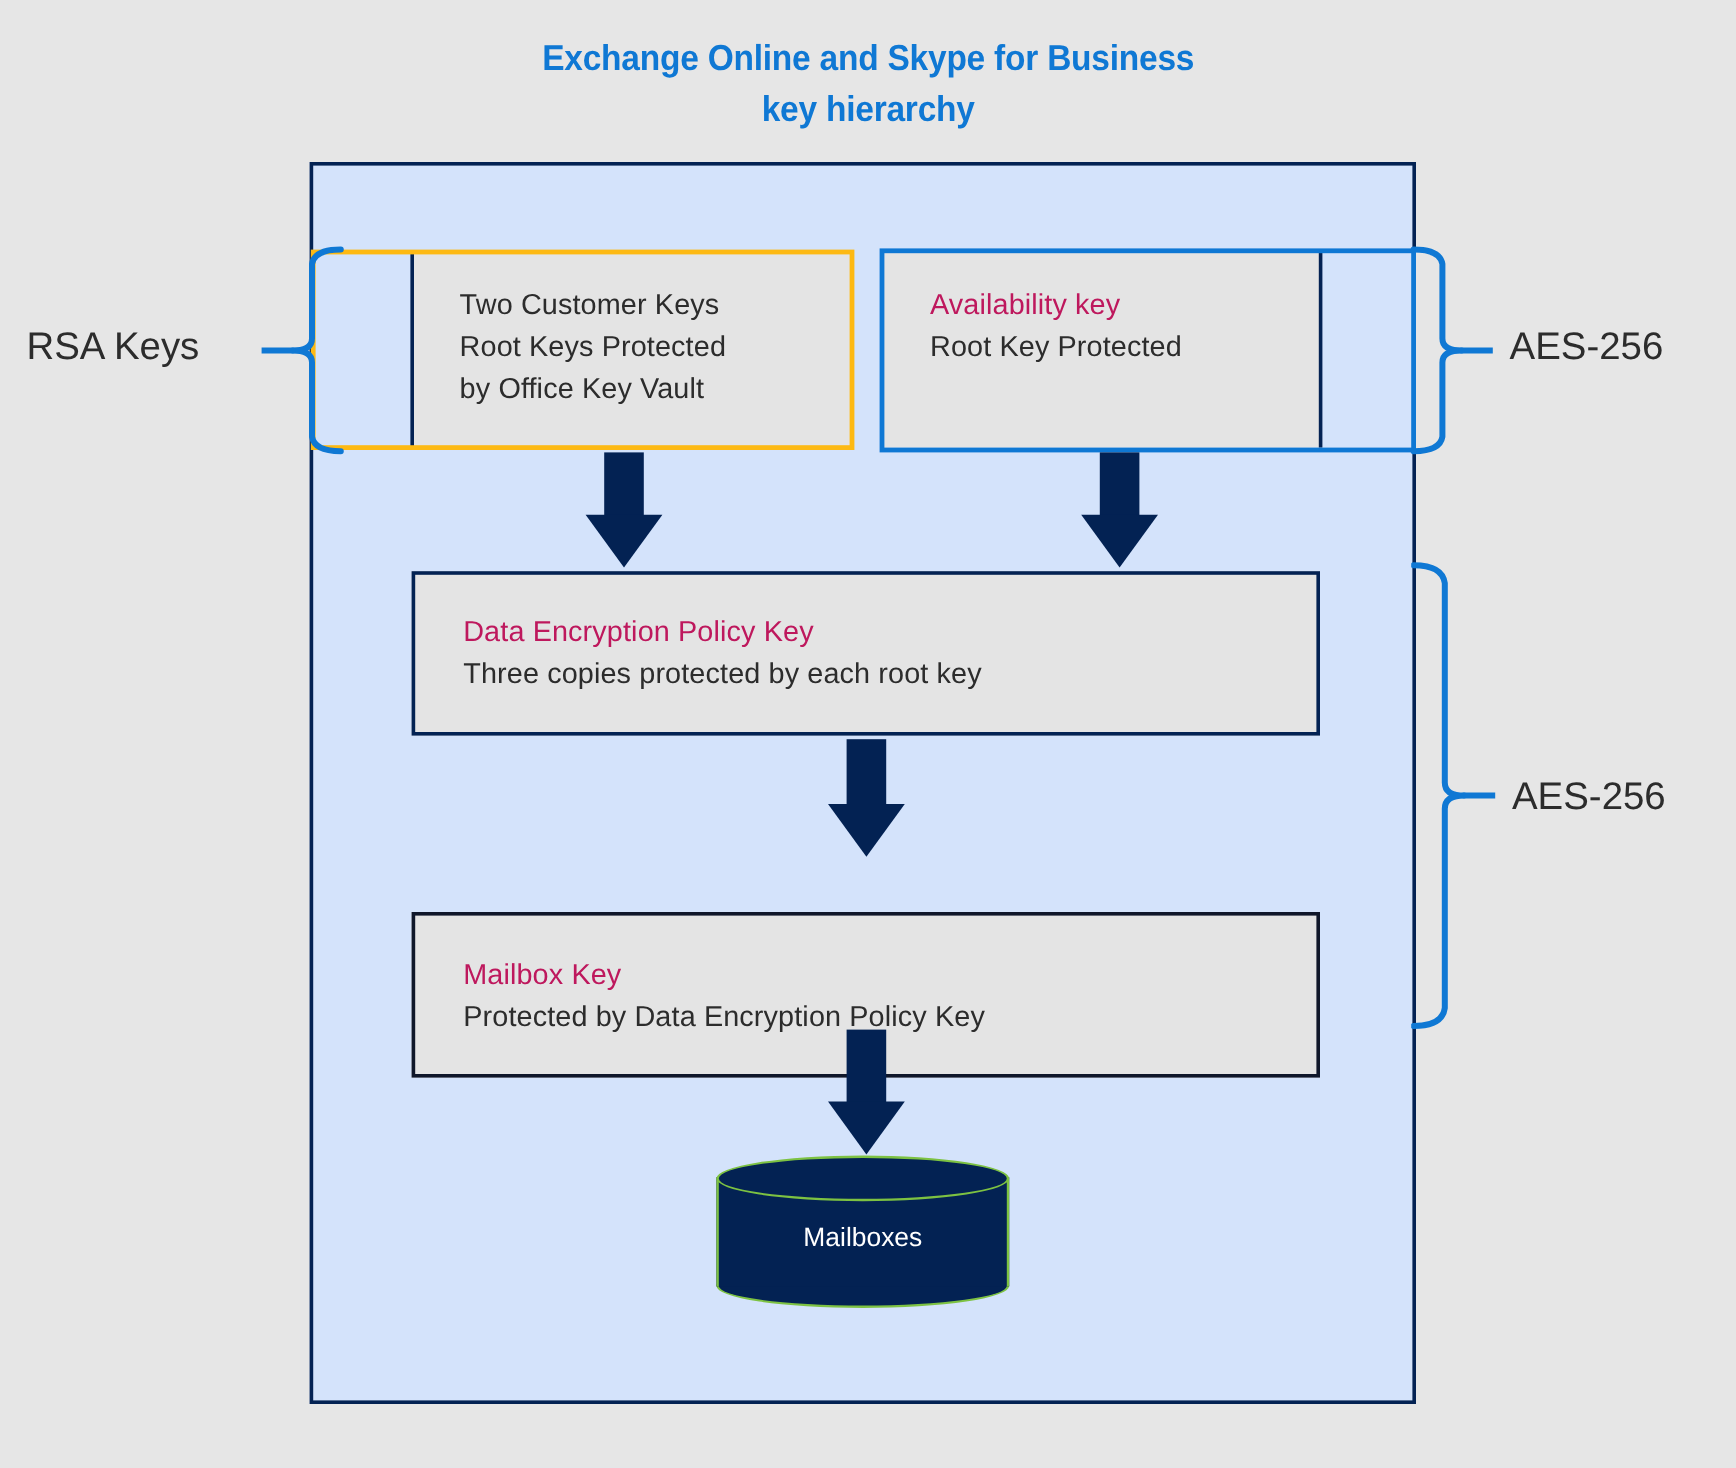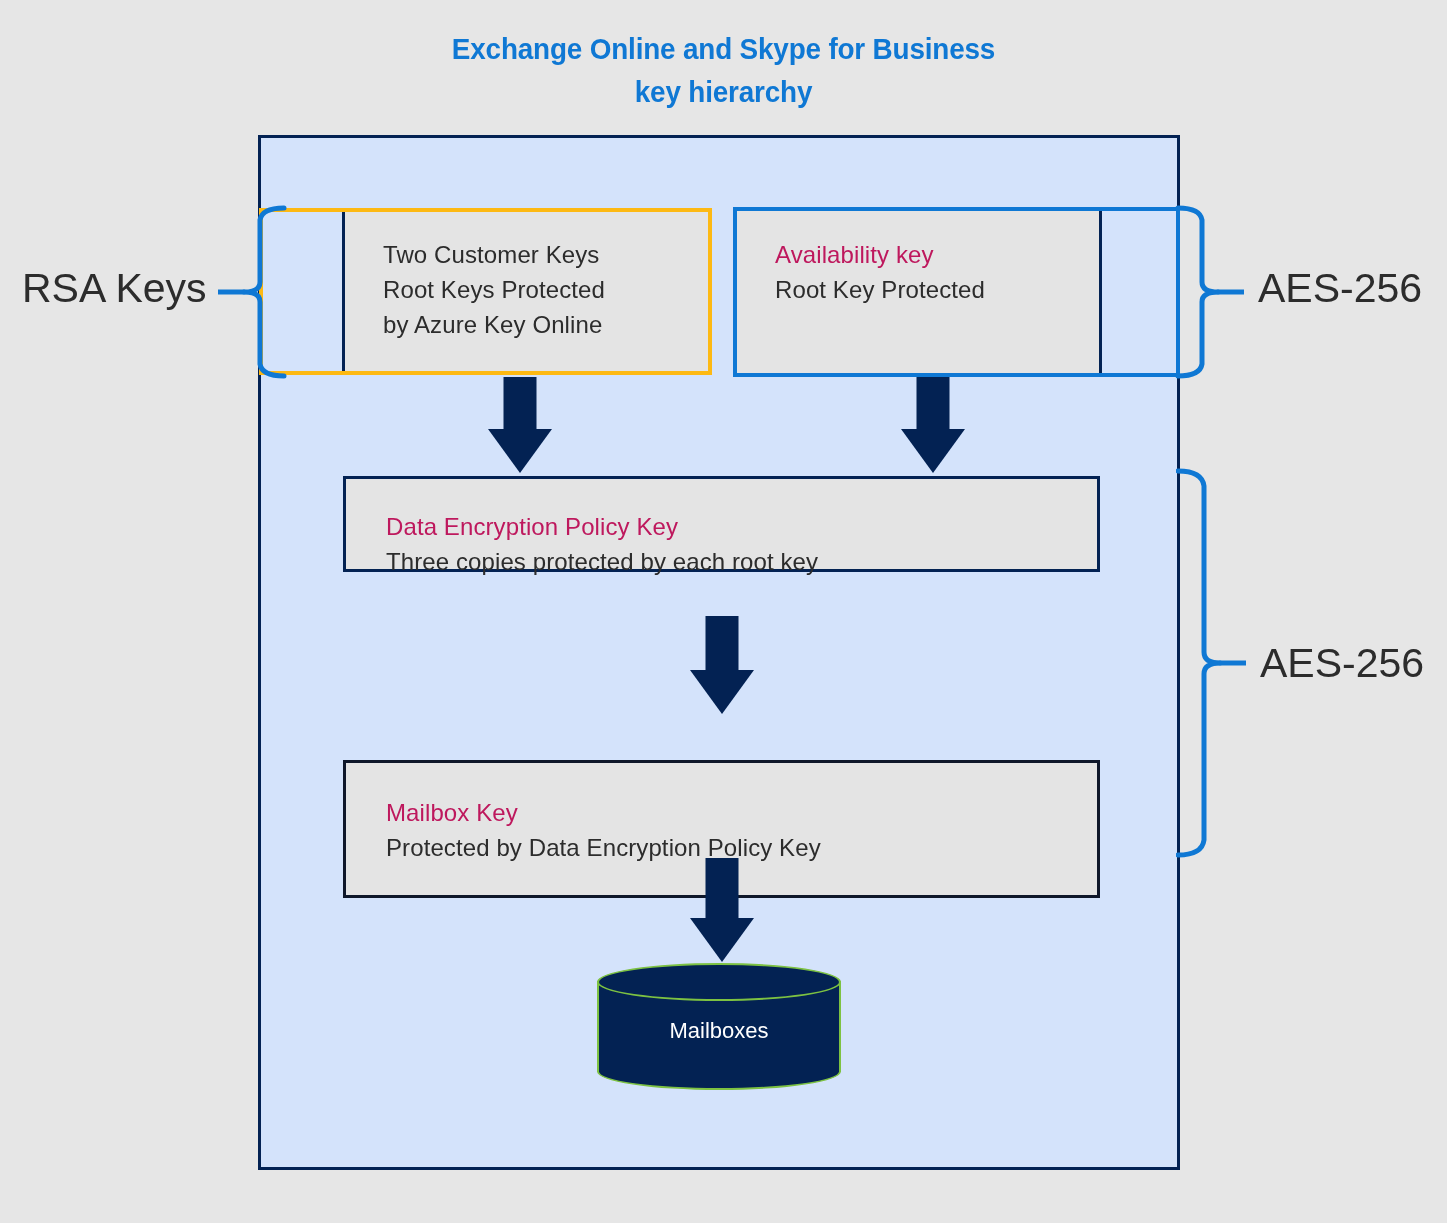--- a/index.html
+++ b/index.html
@@ -133,21 +133,21 @@
     width: 3px;
     height: 164px;
     background: #032253;
   }
 
   
   #dep-key-box {
     left: 343px;
     top: 476px;
     width: 757px;
-    height: 96px;
+    height: 137px;
     border: 3px solid #032253;
     padding-top: 30px;
   }
 
   
   #mailbox-key-box {
     left: 343px;
     top: 760px;
     width: 757px;
     height: 138px;
@@ -241,21 +241,21 @@
     font-size: 22px;
     line-height: 32px;
     z-index: 3;
   }
 
   
   .brace-svg { position: absolute; }
   .side-label {
     position: absolute;
     color: #2c2c2c;
-    font-size: 41px;
+    font-size: 32px;
     line-height: 40px;
     white-space: nowrap;
   }
 
   #brace-rsa       { left: 218px; top: 204px; width: 70px; height: 176px; }
   #label-rsa       { left: 22px;  top: 268px; }
 
   #brace-aes-top   { left: 1174px; top: 204px; width: 70px; height: 176px; }
   #label-aes-top   { left: 1258px; top: 268px; }
 
@@ -270,21 +270,21 @@
   <div class="title">
     <span class="title-line">Exchange Online and Skype for Business</span>
     <span class="title-line">key hierarchy</span>
   </div>
 
   <div class="outer-container"></div>
 
   <div class="keybox" id="customer-keys-box">
     <span class="line"><span>Two </span><span class="accent">Customer Keys</span></span>
     <span class="line">Root Keys Protected</span>
-    <span class="line">by Azure Key Online</span>
+    <span class="line">by Office Key Vault</span>
   </div>
   <div id="customer-keys-divider"></div>
   <div id="customer-keys-outline"></div>
 
   <div class="keybox" id="availability-key-box">
     <span class="line accent">Availability key</span>
     <span class="line">Root Key Protected</span>
   </div>
   <div id="availability-key-divider"></div>
   <div id="availability-key-outline"></div>

